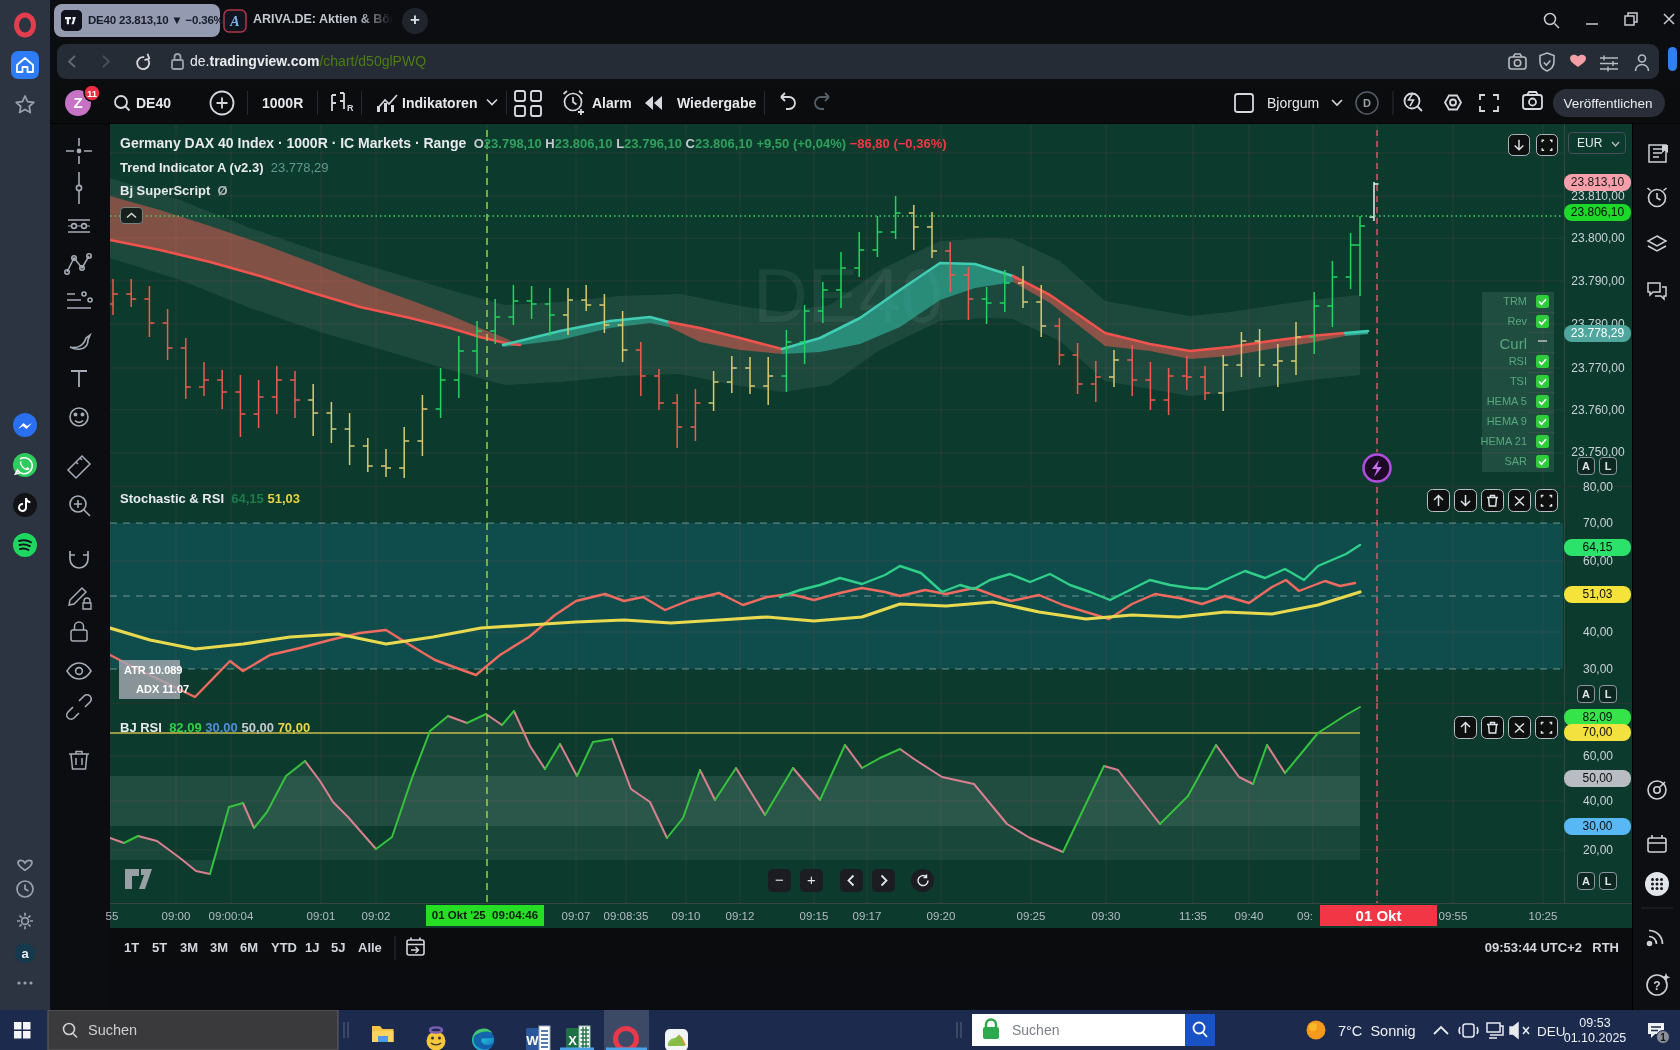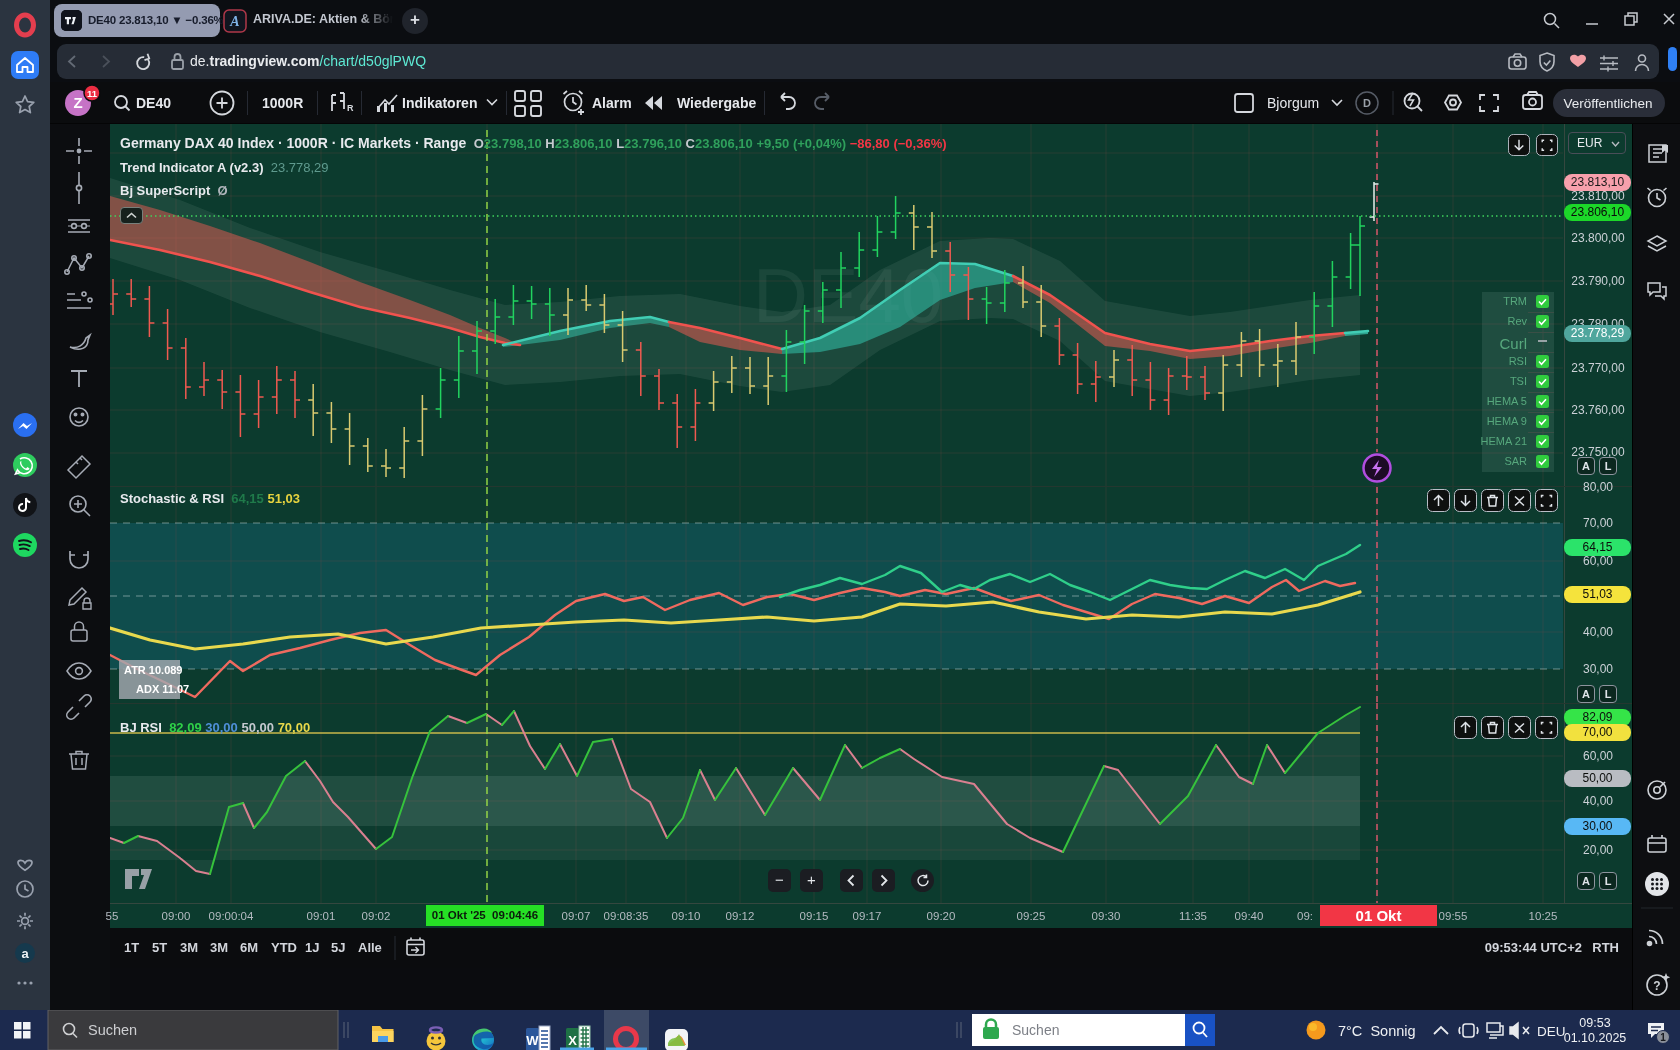--- a/index.html
+++ b/index.html
@@ -10,21 +10,21 @@
 #osb { left:0; top:0; width:50px; height:1010px; background:#2b3440; }
 
 #tabbar { left:50px; top:0; width:1630px; height:40px; background:#0b0d11; }
 #tab1 { left:4px; top:4px; width:166px; height:33px; background:#949bb1; border-radius:8px; color:#171c2b; font-size:11.5px; font-weight:700; line-height:33px; letter-spacing:-0.2px; }
 #tab1 .fav { position:absolute; left:7px; top:6px; width:21px; height:21px; background:#10131c; border-radius:5px; }
 #tab2t { color:#c4c8d1; font-size:12.5px; font-weight:700; }
 
 #addrrow { left:50px; top:40px; width:1630px; height:42px; background:#0b0d11; }
 #addrfield { left:7px; top:4px; width:1602px; height:35px; background:#262c36; border-radius:9px; }
 .urlmain { color:#e9ebee; font-size:14px; }
-.urlsub { color:#5eead4; font-size:14px; }
+.urlsub { color:#4d7c0f; font-size:14px; }
 
 #tvtb { left:50px; top:82px; width:1630px; height:42px; background:#0b0c0e; border-bottom:1px solid #050506; color:#dde0e5; }
 .tbtxt { position:absolute; top:0; height:42px; line-height:42px; font-size:14px; font-weight:700; color:#e6e8ec; }
 .tbdiv { position:absolute; top:9px; width:1px; height:24px; background:#262a33; }
 
 #chartbg { left:110px; top:124px; width:1454px; height:804px; background:#0c3b2e; }
 #paxis { left:1564px; top:124px; width:68px; height:804px; background:#0c3b2e; border-left:1px solid #35473f; }
 #rsb { left:1632px; top:124px; width:48px; height:886px; background:#0d0e11; border-left:1px solid #000; }
 #dtb { left:50px; top:124px; width:60px; height:886px; background:#0c0d10; }
 .psep { position:absolute; left:110px; width:1522px; height:1px; background:#24372f; }

